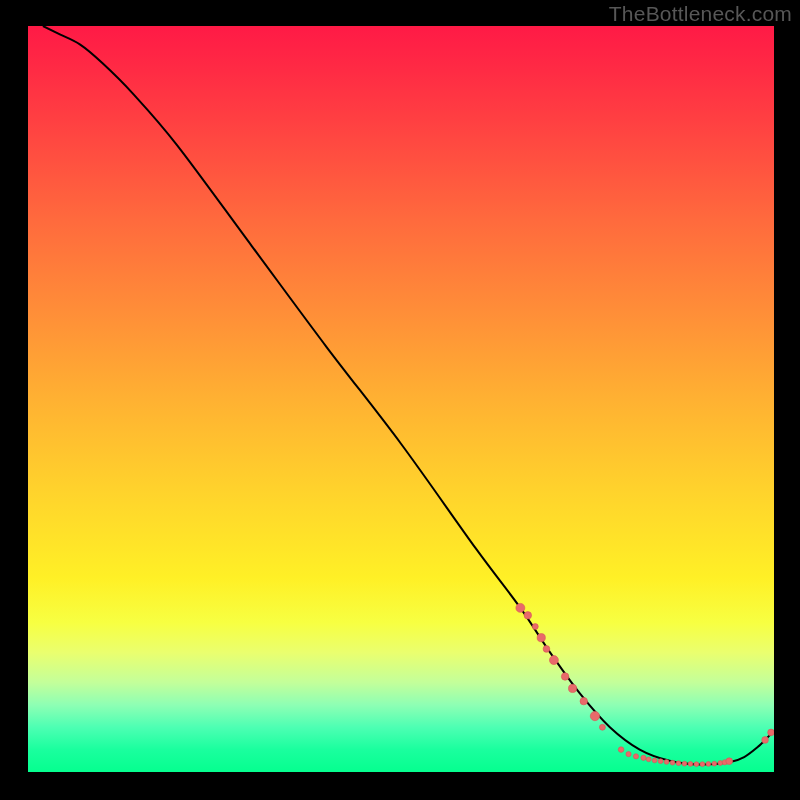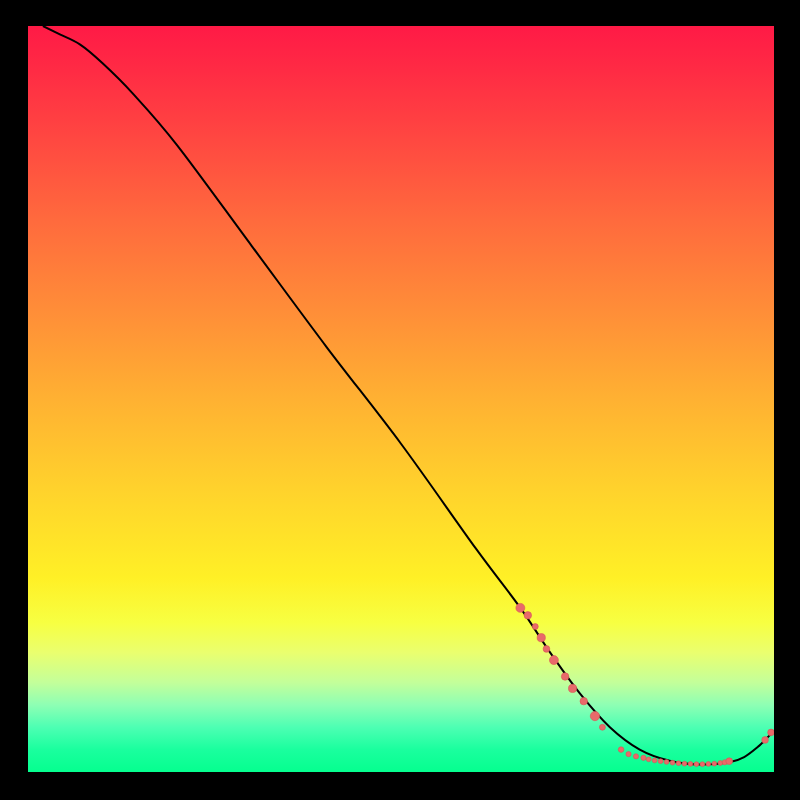--- a/index.html
+++ b/index.html
@@ -49,20 +49,21 @@
   }
   svg.curve {
     position: absolute;
     inset: 0;
   }
 </style>
 </head>
 <body>
 <div class="frame">
 
+  <div class="watermark">TheBottleneck.com</div>
 
   <div class="plot">
     <div class="gradient"></div>
     <svg class="curve" viewBox="0 0 746 746" preserveAspectRatio="none">
       <g id="curve-path">
           <path d="M 14.92 0 C 17.406666666666666 1.2433333333333394, 23.62333333333333 4.351666666666707, 29.84 7.460000000000036 C 36.056666666666665 10.568333333333365, 44.760000000000005 13.676666666666637, 52.220000000000006 18.649999999999977 C 59.68000000000001 23.623333333333317, 65.89666666666668 29.218333333333398, 74.60000000000001 37.30000000000007 C 83.30333333333334 45.38166666666674, 92.00666666666667 53.46333333333333, 104.44000000000001 67.13999999999999 C 116.87333333333335 80.81666666666665, 129.3066666666667 93.87166666666667, 149.20000000000002 119.36000000000001 C 169.09333333333333 144.84833333333336, 198.9333333333333 186.50000000000006, 223.79999999999998 220.07000000000005 C 248.66666666666666 253.64000000000004, 273.53333333333336 287.8316666666667, 298.40000000000003 320.78000000000003 C 323.2666666666667 353.72833333333335, 348.1333333333333 384.19, 373 417.76 C 397.8666666666667 451.33, 427.70666666666665 494.8466666666667, 447.59999999999997 522.2 C 467.4933333333333 549.5533333333334, 479.9266666666667 564.4733333333334, 492.36 581.88 C 504.79333333333335 599.2866666666666, 512.2533333333333 612.3416666666667, 522.1999999999999 626.64 C 532.1466666666665 640.9383333333333, 542.0933333333332 655.2366666666667, 552.04 667.67 C 561.9866666666667 680.1033333333332, 571.9333333333334 691.915, 581.88 701.24 C 591.8266666666666 710.565, 601.7733333333333 718.025, 611.7199999999999 723.62 C 621.6666666666665 729.215, 631.6133333333332 732.3233333333333, 641.56 734.81 C 651.5066666666667 737.2966666666666, 661.4533333333333 738.2913333333333, 671.4 738.54 C 681.3466666666667 738.7886666666666, 693.78 737.5453333333334, 701.24 736.302 C 708.7 735.0586666666667, 711.1866666666666 733.8153333333333, 716.16 731.08 C 721.1333333333333 728.3446666666667, 727.35 722.9983333333333, 731.08 719.89 C 734.8100000000001 716.7816666666666, 736.0533333333333 714.9166666666666, 738.54 712.43 C 741.0266666666666 709.9433333333333, 744.7566666666667 706.2133333333334, 746 704.97" fill="none" stroke="#000000" stroke-width="2"></path>
         </g>
       <g id="dots">
           <circle cx="492.36" cy="581.88" r="4.476" fill="#e86a6a" stroke="#d85555" stroke-width="0.6"></circle>
           <circle cx="499.82000000000005" cy="589.34" r="3.73" fill="#e86a6a" stroke="#d85555" stroke-width="0.6"></circle>

